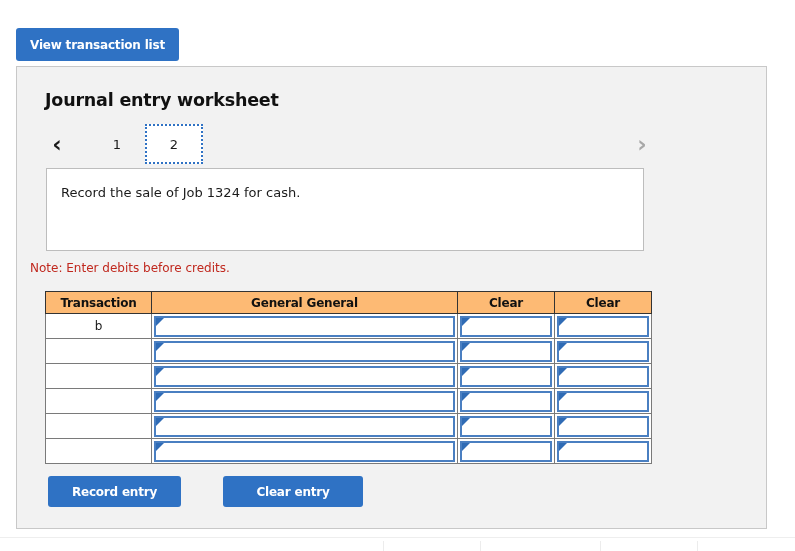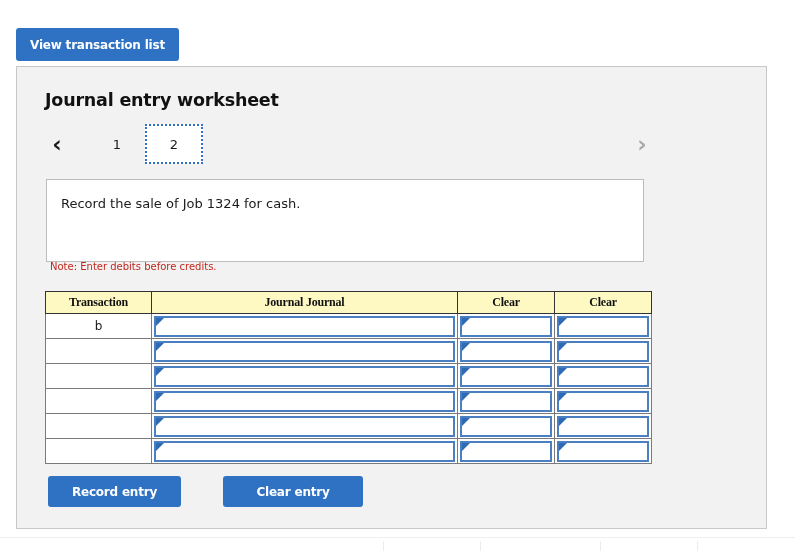--- a/index.html
+++ b/index.html
@@ -88,49 +88,47 @@
   
   .desc {
     position: absolute;
     left: 29px; top: 101px;
     width: 598px; height: 83px;
     background: #ffffff;
     border: 1px solid #bdbdbd;
     padding: 16px 0 0 14px;
     font-size: 13px;
     color: #1b1b1b;
-    margin-top: 11px;
   }
 
   
   .note {
     position: absolute;
-    left: 33px; top: 194px;
-    font-size: 10px;
+    left: 13px; top: 194px;
+    font-size: 12px;
     color: #c0281e;
   }
 
   
   .jtable {
     position: absolute;
     left: 28px; top: 224px;
     width: 606px;
     border-collapse: collapse;
     table-layout: fixed;
   }
   .jtable th {
-    background: #fef9c3;
+    background: #fdba74;
     border: 1px solid #333333;
     height: 22px;
     font-size: 12px;
     font-weight: bold;
     color: #111;
     text-align: center;
     letter-spacing: -0.2px;
-    font-family: Liberation Serif, serif;
   }
   .jtable td {
     border: 1px solid #7a7a7a;
     background: #ffffff;
     height: 25px;
     padding: 0;
     vertical-align: middle;
   }
   .col-tx     { width: 106px; }
   .col-gj     { width: 306px; }
@@ -213,21 +211,21 @@
     <table class="jtable">
       <colgroup>
         <col class="col-tx">
           <col class="col-gj">
           <col class="col-debit">
           <col class="col-credit">
       </colgroup>
       <thead>
         <tr>
           <th>Transaction</th>
-          <th>Journal Journal</th>
+          <th>General General</th>
           <th>Clear</th>
           <th>Clear</th>
         </tr>
       </thead>
       <tbody>
         <tr>
           <td class="tx-cell">b</td>
           <td>
               <span class="cellinput"></span>
             </td>

